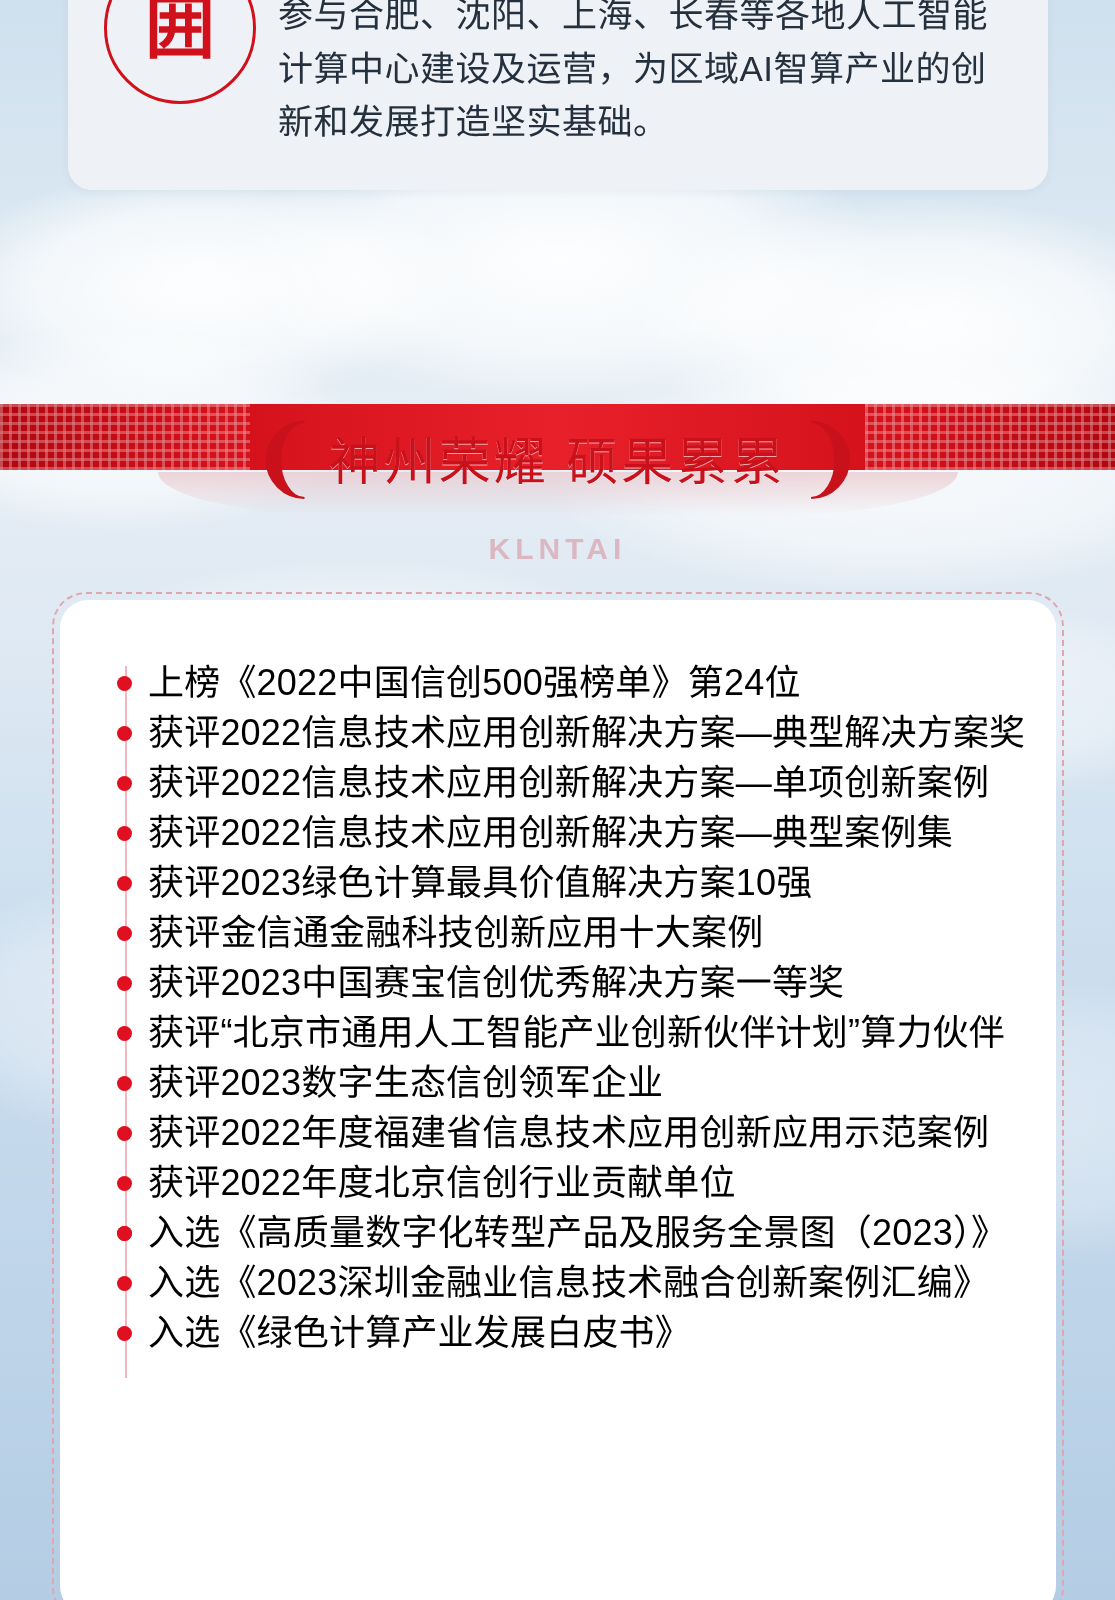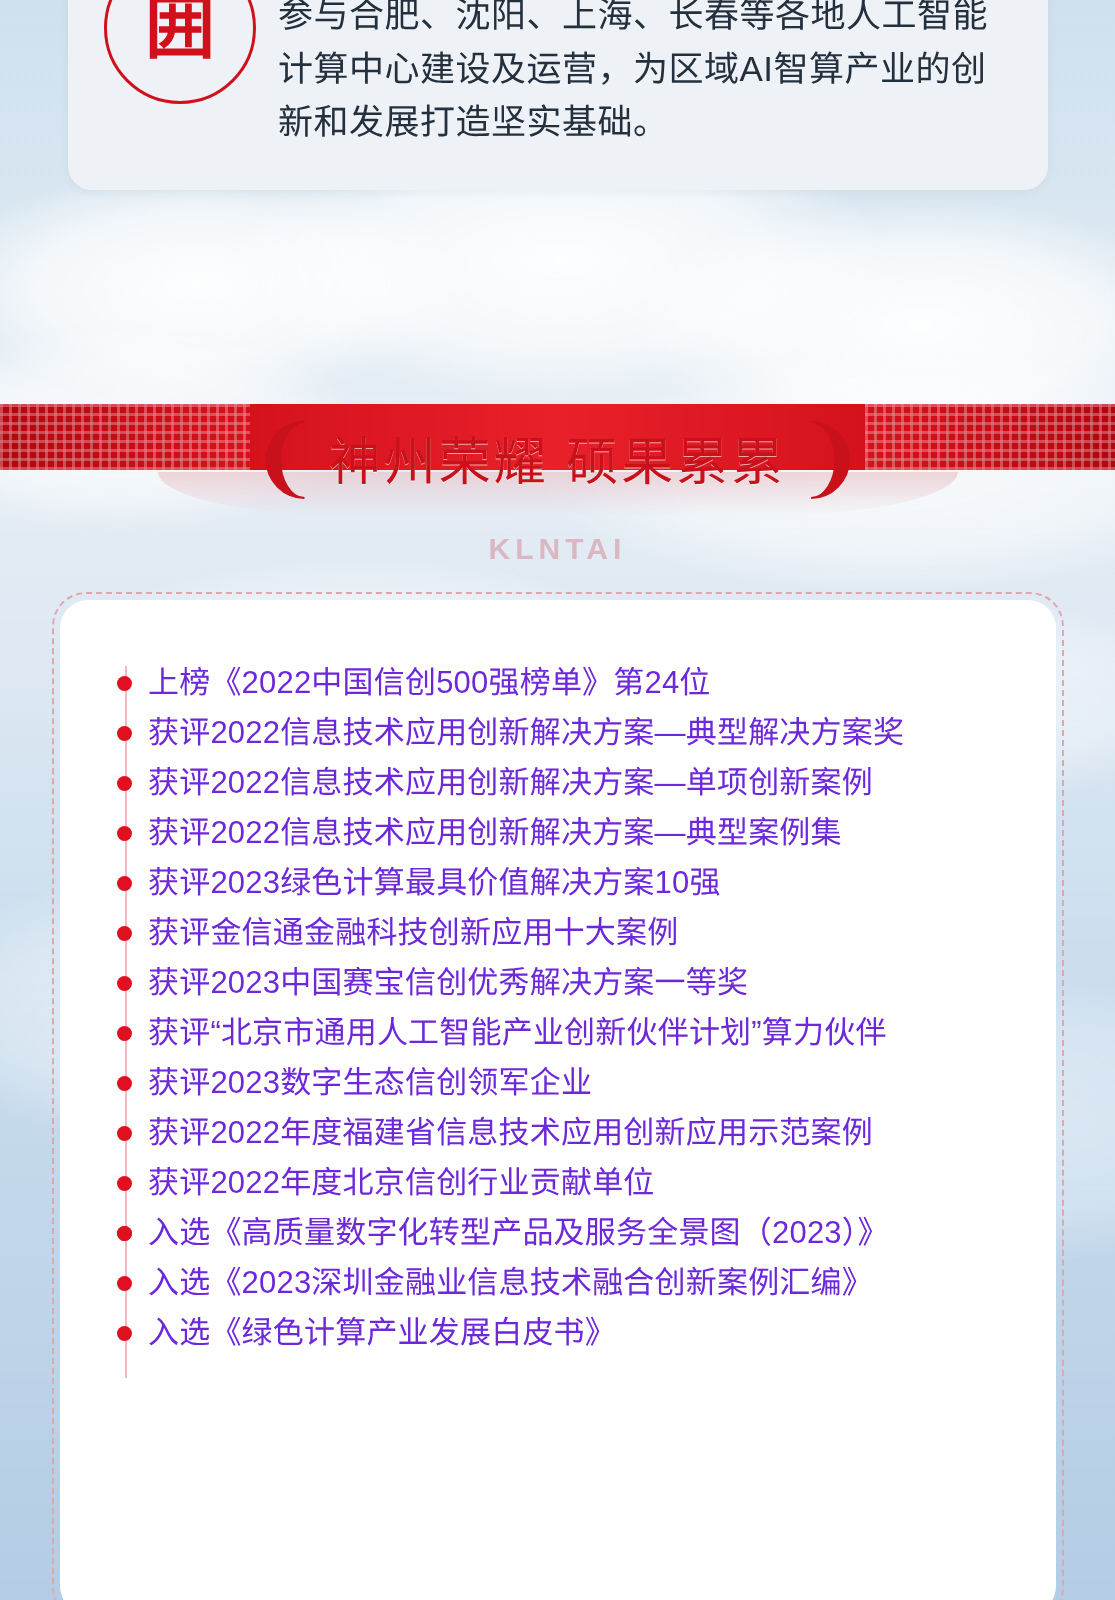--- a/index.html
+++ b/index.html
@@ -191,23 +191,23 @@
     content: "";
     position: absolute;
     left: 13px;
     top: 8px;
     bottom: -20px;
     width: 2px;
     background: #f0b9bf;
   }
   .honor-item {
     position: relative;
-    font-size: 31px;
+    font-size: 36px;
     line-height: 50px;
-    color: #6d28d9;
+    color: #000000;
     letter-spacing: .2px;
     white-space: nowrap;
   }
   .honor-item .dot {
     position: absolute;
     left: -31px;
     top: 18px;
     width: 15px;
     height: 15px;
     border-radius: 50%;

